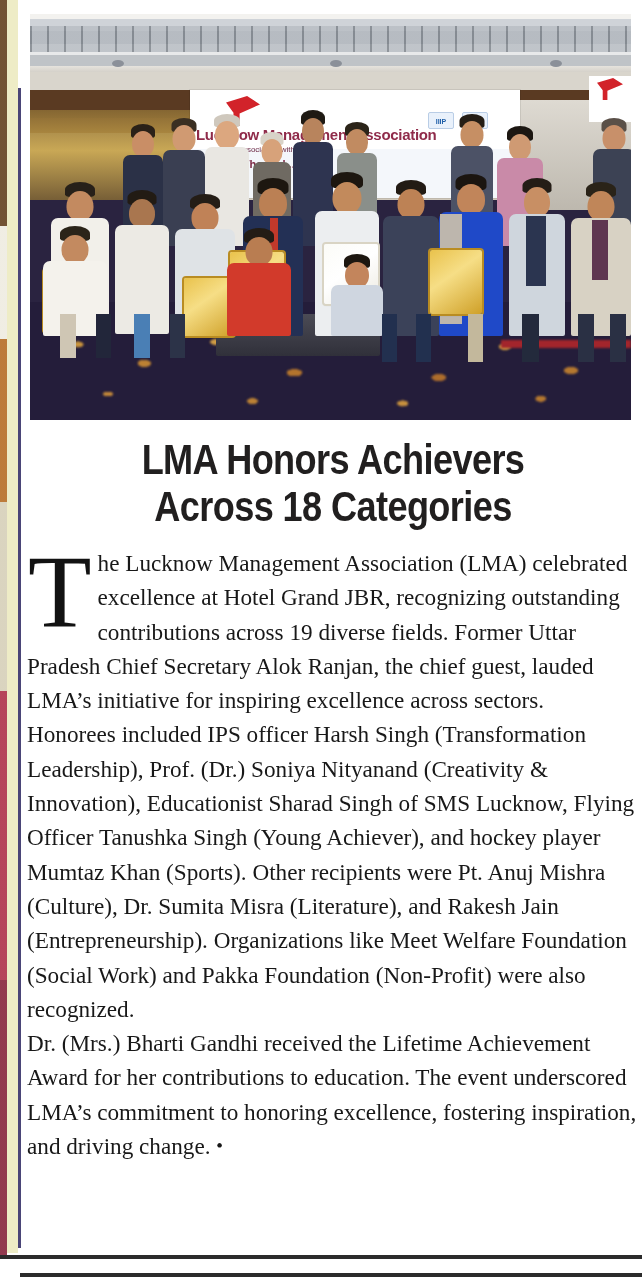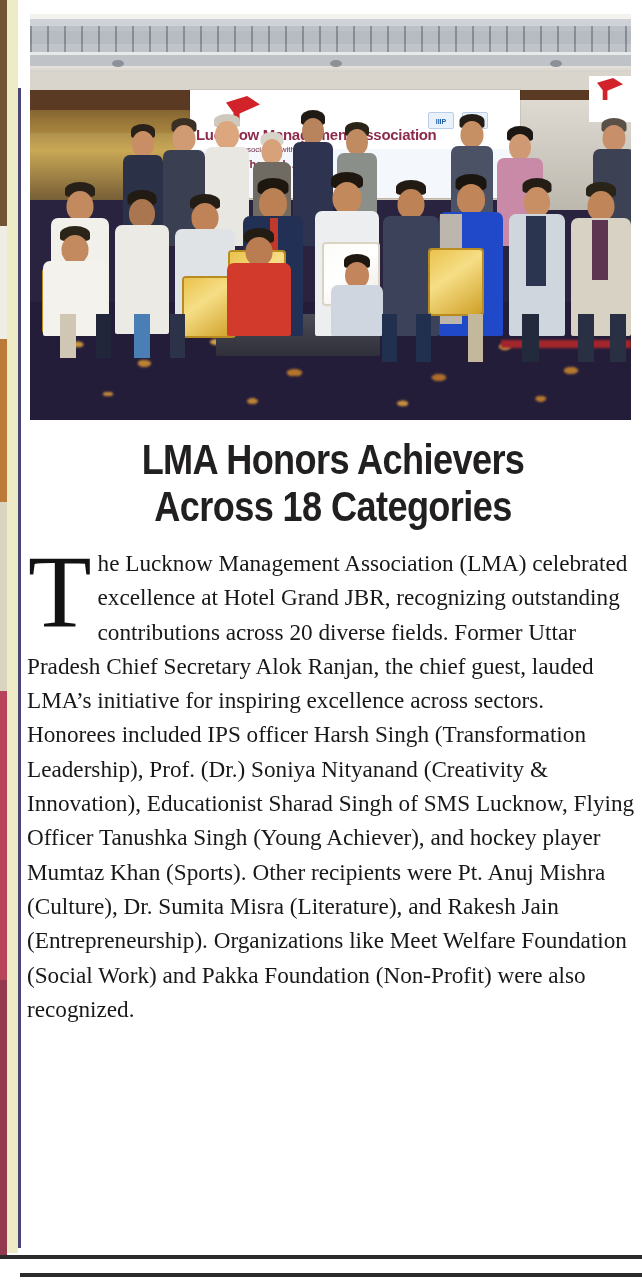--- a/index.html
+++ b/index.html
@@ -395,22 +395,23 @@
         <div style="position:absolute;left:438px;top:300px;width:15px;height:48px;background:#c3b89c;filter:blur(.5px);"></div>
         <div style="position:absolute;left:492px;top:300px;width:17px;height:48px;background:#232a3c;filter:blur(.5px);"></div>
         <div style="position:absolute;left:548px;top:300px;width:16px;height:48px;background:#2a3044;filter:blur(.5px);"></div>
         <div style="position:absolute;left:580px;top:300px;width:16px;height:48px;background:#2a3044;filter:blur(.5px);"></div>
       </div>
     </div>
 
     <h1 class="headline">LMA Honors Achievers Across 18 Categories</h1>
 
     <div class="body-col">
-      <p class="dropcap-para"><span class="dropcap">T</span><span>he Lucknow Management Association (LMA) celebrated excellence at Hotel Grand JBR, recognizing outstanding contributions across 20 diverse fields. Former Uttar Pradesh Chief Secretary Alok Ranjan, the chief guest, lauded LMA’s initiative for inspiring excellence across sectors.</span></p>
+      <p class="dropcap-para"><span class="dropcap">T</span><span>he Lucknow Management Association (LMA) celebrated excellence at Hotel Grand JBR, recognizing outstanding contributions across 19 diverse fields. Former Uttar Pradesh Chief Secretary Alok Ranjan, the chief guest, lauded LMA’s initiative for inspiring excellence across sectors.</span></p>
       <p>Honorees included IPS officer Harsh Singh (Transformation Leadership), Prof. (Dr.) Soniya Nityanand (Creativity &amp; Innovation), Educationist Sharad Singh of SMS Lucknow, Flying Officer Tanushka Singh (Young Achiever), and hockey player Mumtaz Khan (Sports). Other recipients were Pt. Anuj Mishra (Culture), Dr. Sumita Misra (Literature), and Rakesh Jain (Entrepreneurship). Organizations like Meet Welfare Foundation (Social Work) and Pakka Foundation (Non-Profit) were also recognized.</p>
+      <p><span>Dr. (Mrs.) Bharti Gandhi received the Lifetime Achievement Award for her contributions to education. The event underscored LMA’s commitment to honoring excellence, fostering inspiration, and driving change.</span> <span class="end-dot">•</span></p>
     </div>
 
   </div>
 
   <div class="rule-thick"></div>
   <div class="rule-second"></div>
 
 </div>
 
 </body></html>

